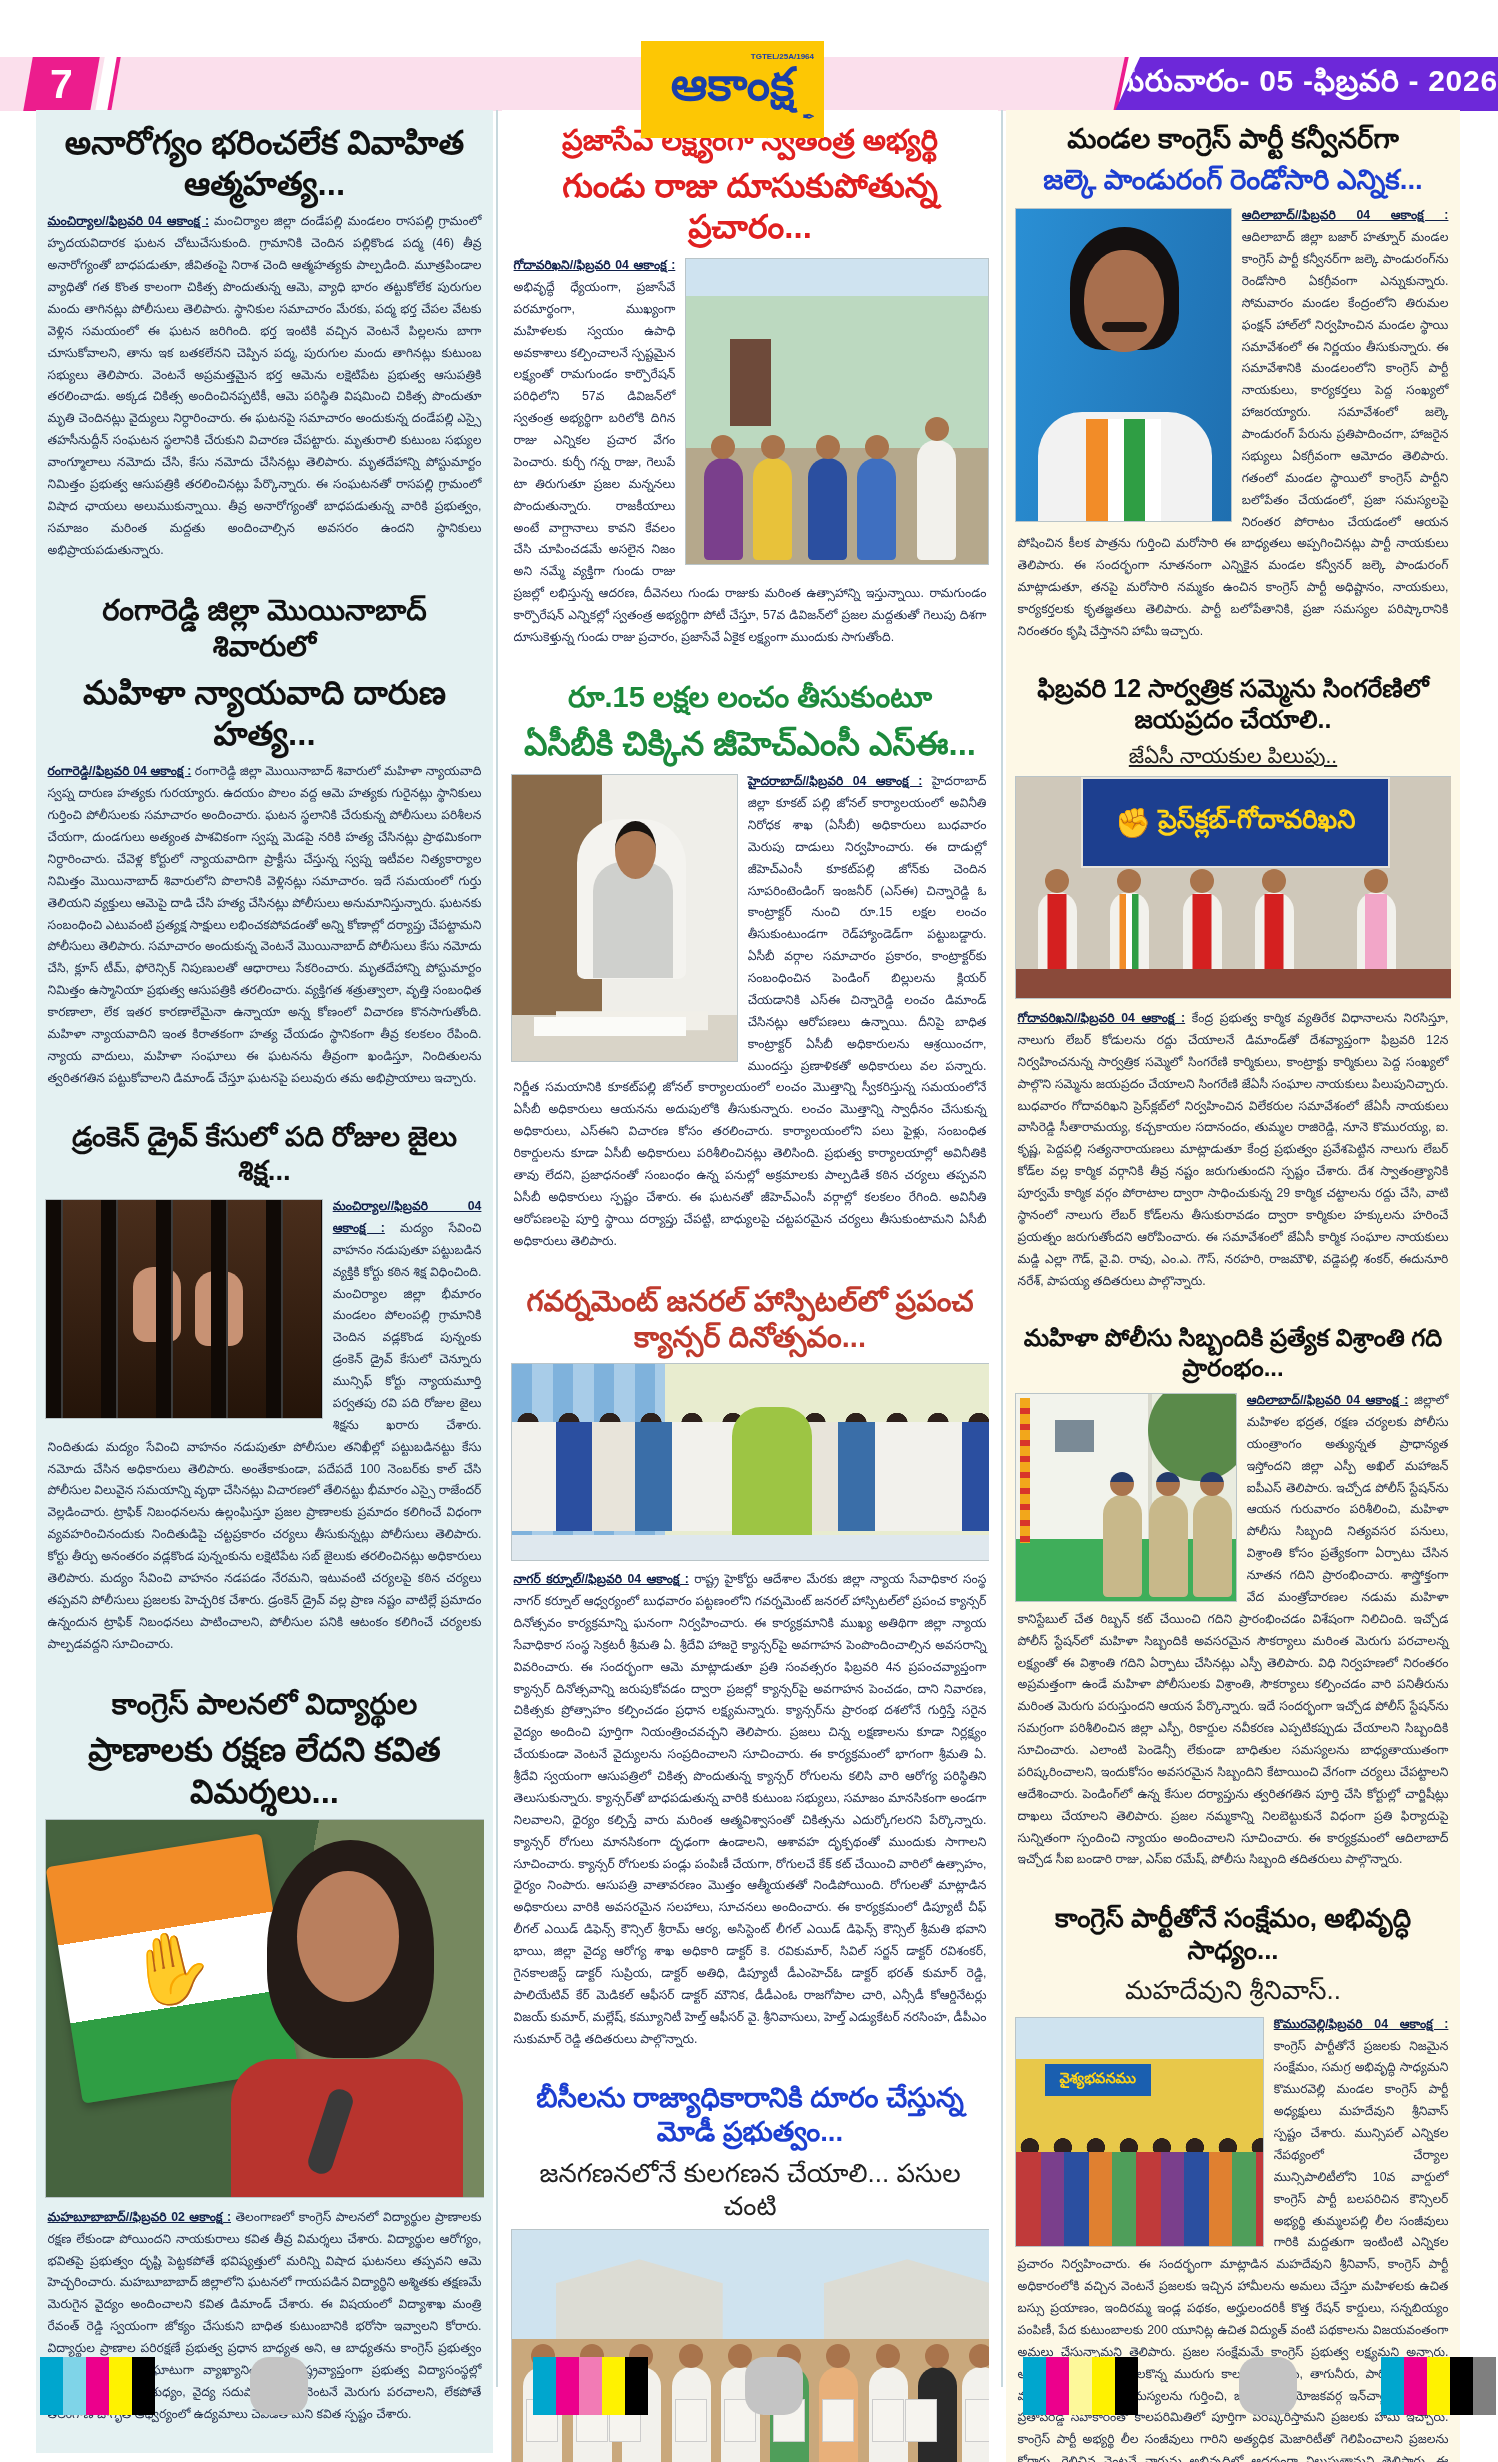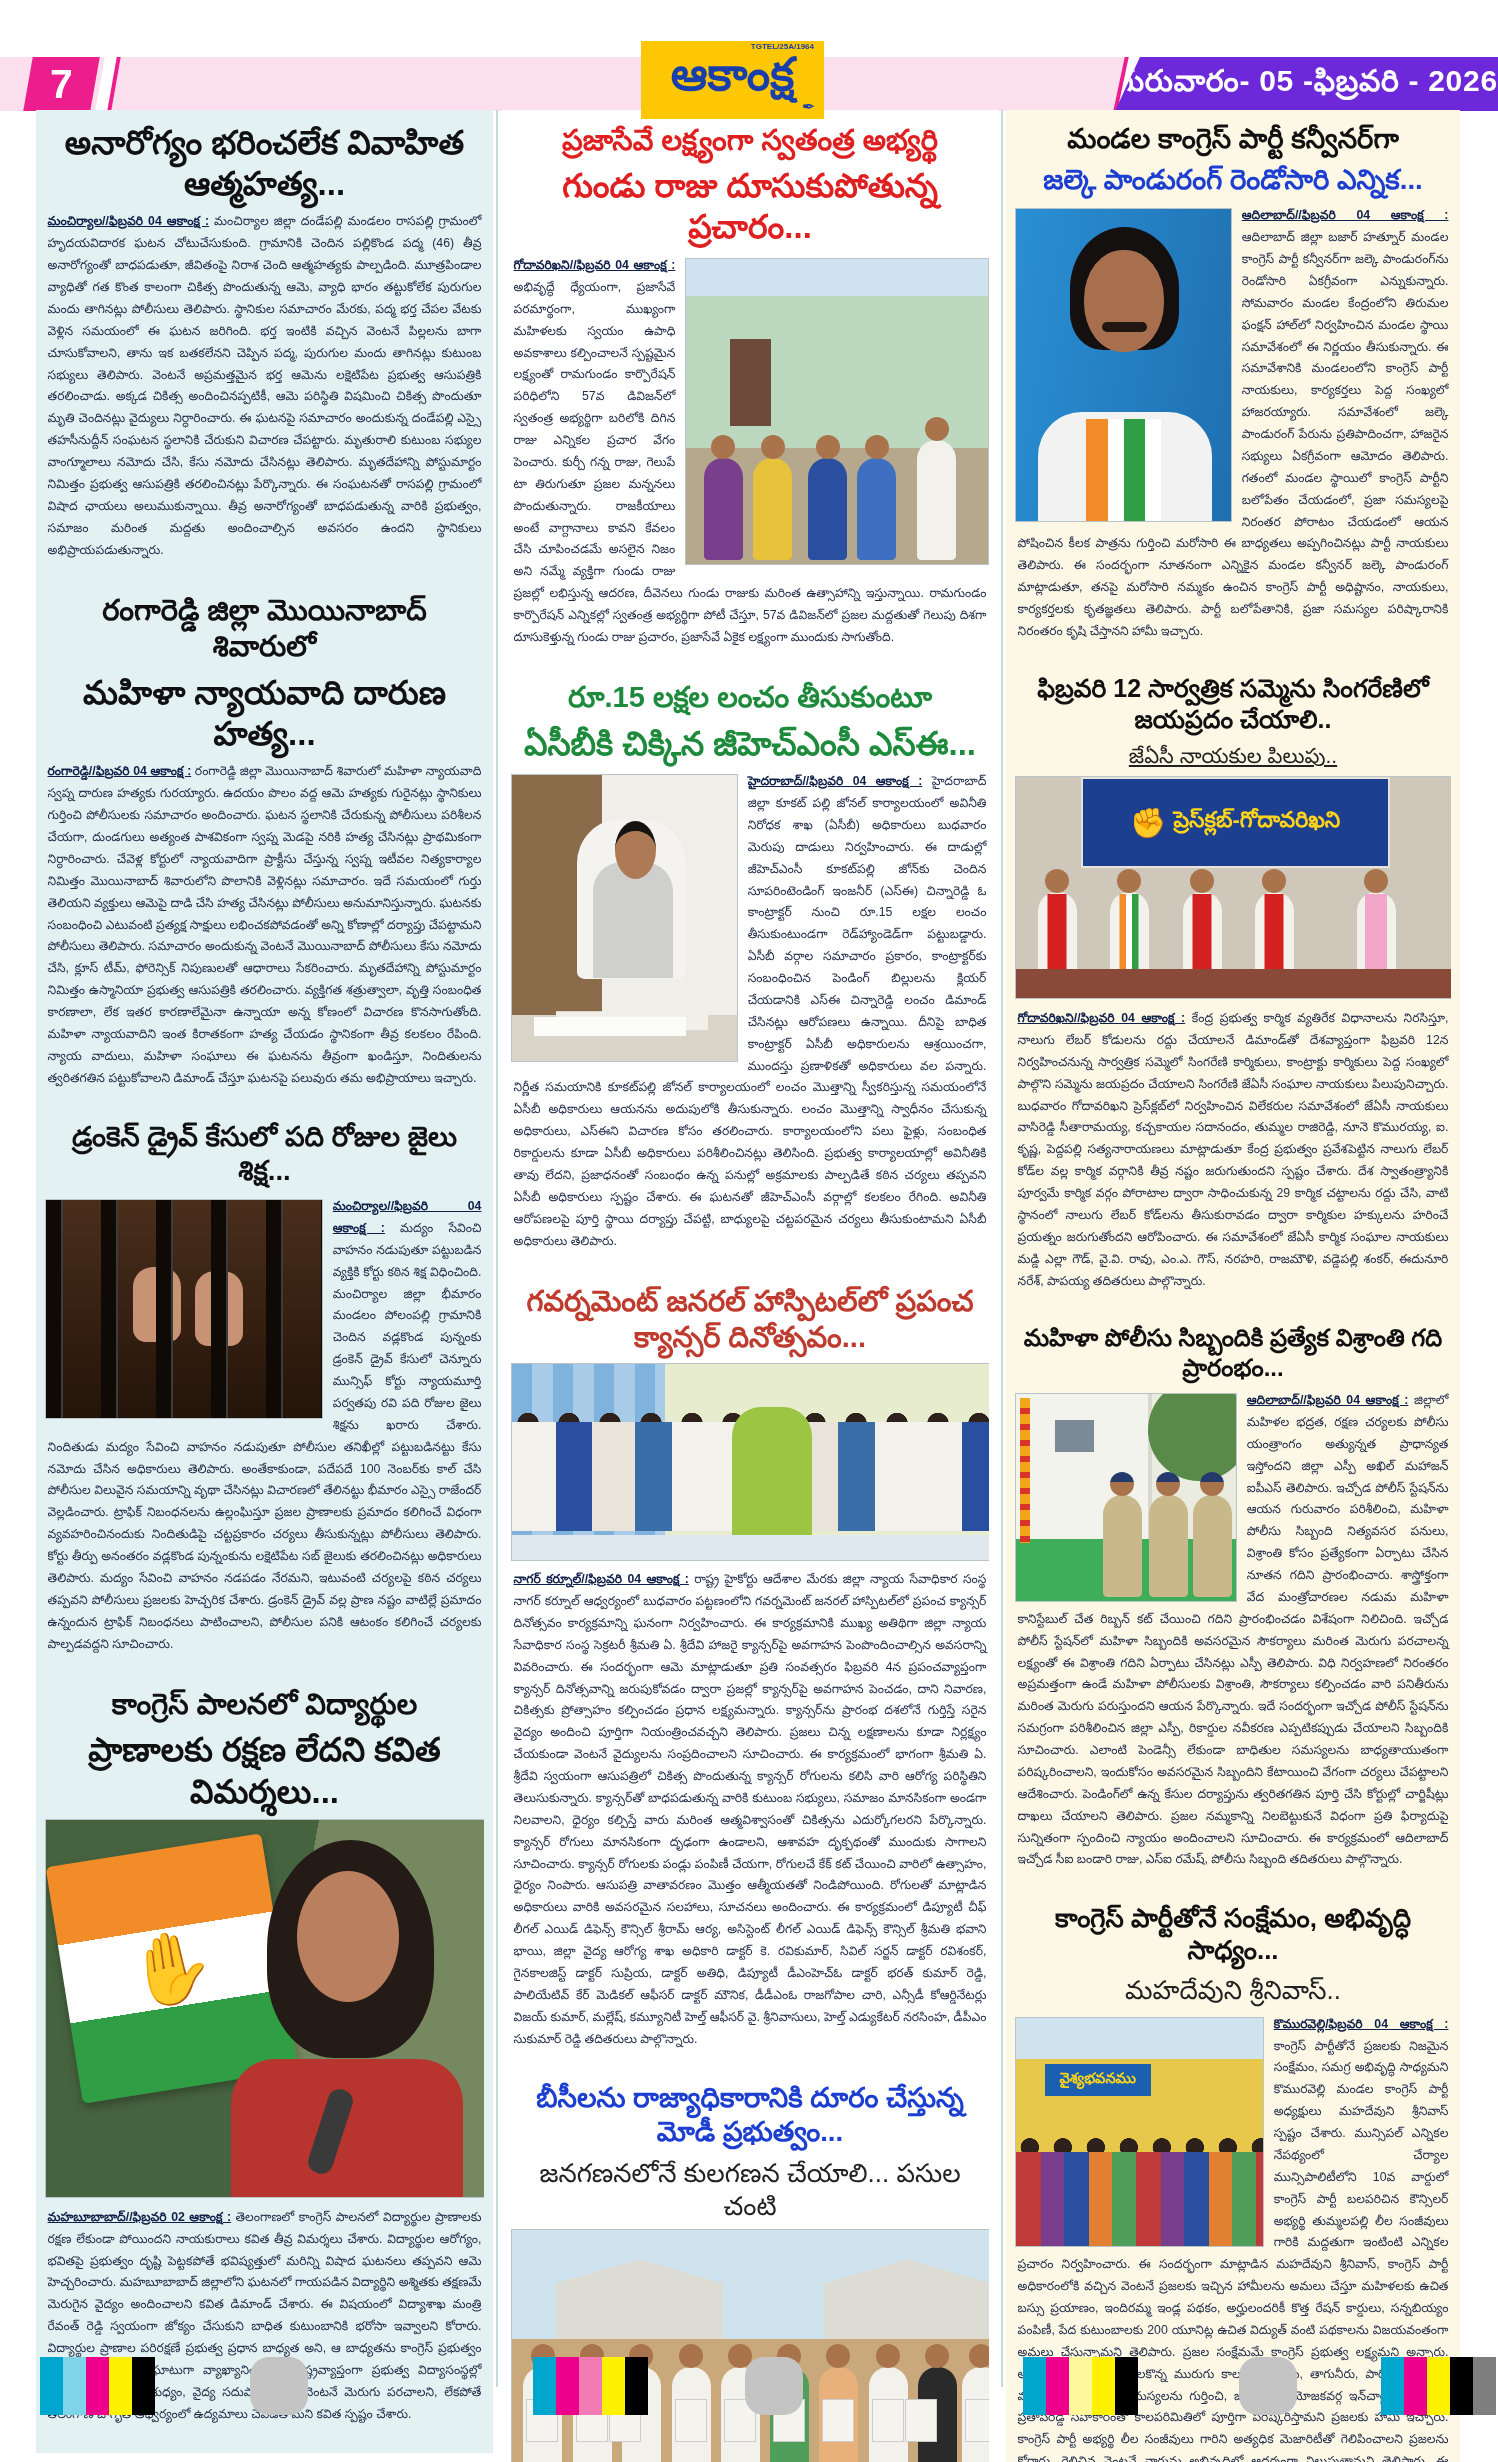--- a/index.html
+++ b/index.html
@@ -8,21 +8,21 @@
   
   .band{position:absolute;left:0;top:57px;width:1499px;height:54px;background:#fbdfec;}
   .pageno{position:absolute;left:27.6px;top:57px;width:67px;height:54px;background:#ec1d8d;
           transform:skewX(-10deg);display:flex;align-items:center;justify-content:center;}
   .pageno span{font-size:41px;font-weight:bold;color:#ffffff;transform:skewX(10deg);}
   .pagenoslash{position:absolute;left:100px;top:57px;width:11.6px;height:54px;background:#ffffff;transform:skewX(-10deg);border-right:4.4px solid #ec1d8d;}
   .datebar{position:absolute;right:0;top:57px;width:384px;height:54px;background:#6d28d9;
            clip-path:polygon(25px 0,100% 0,100% 100%,0 100%);display:flex;align-items:center;justify-content:center;}
   .datebar span{color:#ffffff;font-weight:bold;font-size:30px;letter-spacing:0.7px;}
   .dateslash{position:absolute;right:363px;top:57px;width:13px;height:54px;background:#ffffff;transform:skewX(-12deg);border-left:4.4px solid #ec1d8d;}
-  .logo{position:absolute;left:641px;top:41px;width:183px;height:78px;background:#fdc704;
+  .logo{position:absolute;left:641px;top:41px;width:183px;height:97px;background:#fdc704;
         display:flex;align-items:center;justify-content:center;flex-direction:column;z-index:3;}
   .logo .note{font-size:8px;color:#1b3faa;font-weight:bold;align-self:flex-end;margin:2.9px 10px 0 0;}
   .logo .mast{font-size:46px;font-weight:900;color:#1b3faa;line-height:1;}
   .logo .pen{font-size:16px;color:#1b3faa;align-self:flex-end;margin:0 8.7px 4.4px 0;}
   
   .col{position:absolute;top:110px;padding:4.4px 8.7px;box-sizing:border-box;}
   .col-left{left:36px;width:457px;min-height:2283px;background:#e4f1f2;}
   .col-mid{left:502px;width:496px;min-height:2283px;background:#ffffff;}
   .col-right{left:1006px;width:454px;min-height:2255px;background:#fdf8e6;}
   .sep{position:absolute;top:110px;height:2277px;width:1.5px;background:#c7d8dd;}
@@ -102,21 +102,21 @@
   .ph-port .face{position:absolute;left:68px;top:41px;width:80px;height:102px;border-radius:48%;background:#a86f4e;}
   .ph-port .mst{position:absolute;left:86px;top:113px;width:45px;height:10px;border-radius:5.8px;background:#201612;}
   .ph-port .shirt{position:absolute;left:22px;bottom:0;width:174px;height:109px;border-radius:44px 44px 0 0;background:#f2f2f2;}
   .ph-port .scv{position:absolute;left:70px;bottom:0;width:75px;height:102px;
       background:linear-gradient(90deg,#f28c28 0 22px,#ffffff 22px 38px,#2f9e44 38px 59px,#ffffff 59px);}
   
   .ph-press{height:221px;background:#cfc8ba;}
   .ph-press .banner{position:absolute;left:65px;top:0;width:305px;height:87px;background:#1d3f8f;
       display:flex;align-items:center;justify-content:center;gap:7.3px;border:2.2px solid #e8e4da;}
   .ph-press .banner .fist{color:#e03030;font-size:29px;}
-  .ph-press .banner .btxt{color:#ffd41a;font-weight:bold;font-size:22px;}
+  .ph-press .banner .btxt{color:#ffd41a;font-weight:bold;font-size:26px;}
   .ph-press .table{position:absolute;left:0;bottom:0;width:100%;height:29px;background:#8a4a3a;}
   
   .ph-pol{width:220px;height:207px;background:linear-gradient(#e9ecdf 0 70%,#3fae5a 70%);}
   .ph-pol .bld{position:absolute;left:0;top:0;width:60%;height:70%;background:#f2f3ec;border-right:4.4px solid #d8d8cc;}
   .ph-pol .win{position:absolute;left:39px;top:26px;width:39px;height:32px;background:#7a8a96;}
   .ph-pol .tree{position:absolute;right:-14.5px;top:-14.5px;width:102px;height:102px;border-radius:50%;background:#5a8a4a;}
   .ph-pol .gar{position:absolute;left:4.4px;top:4.4px;width:10px;height:70%;background:repeating-linear-gradient(#f2a71b 0 10px,#d8352a 10px 16px);}
   
   .ph-vys{width:247px;height:228px;background:linear-gradient(#cfe3ef 0 18%,#e8c84a 18% 60%,#b5a88c 60%);}
   .ph-vys .sign{position:absolute;left:29px;top:46px;width:106px;height:32px;background:#1a5fb0;color:#ffd41a;

